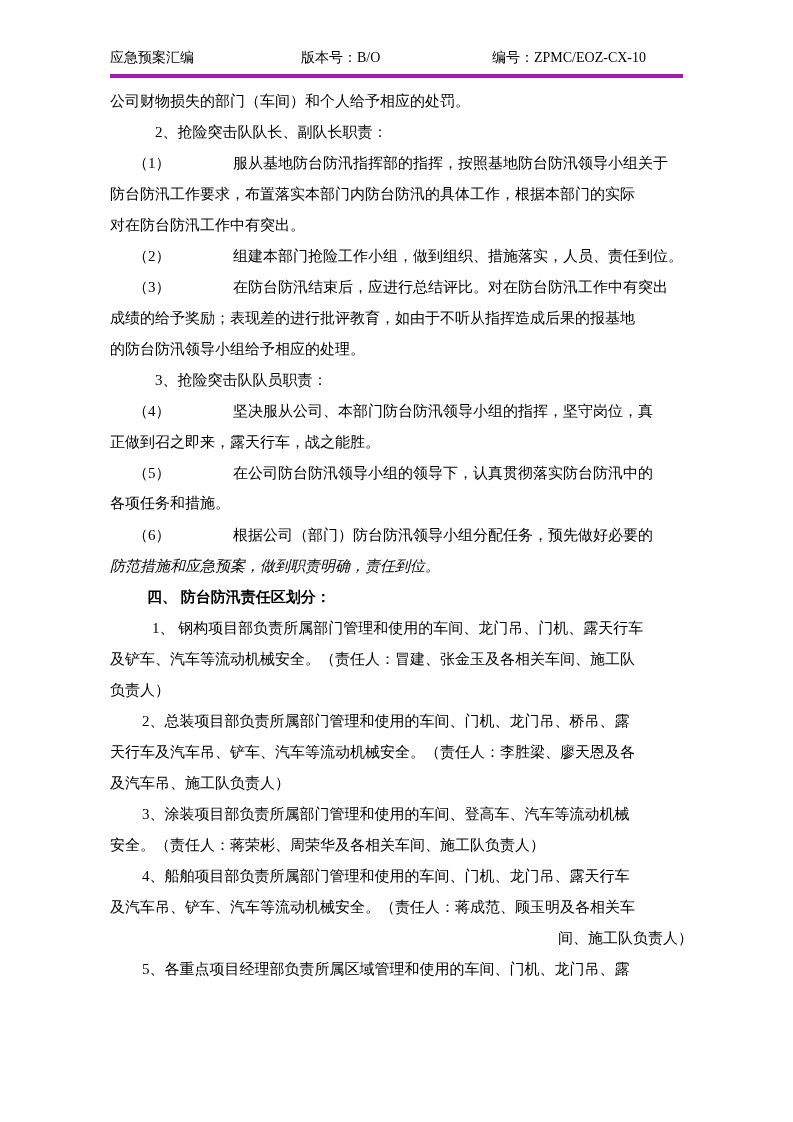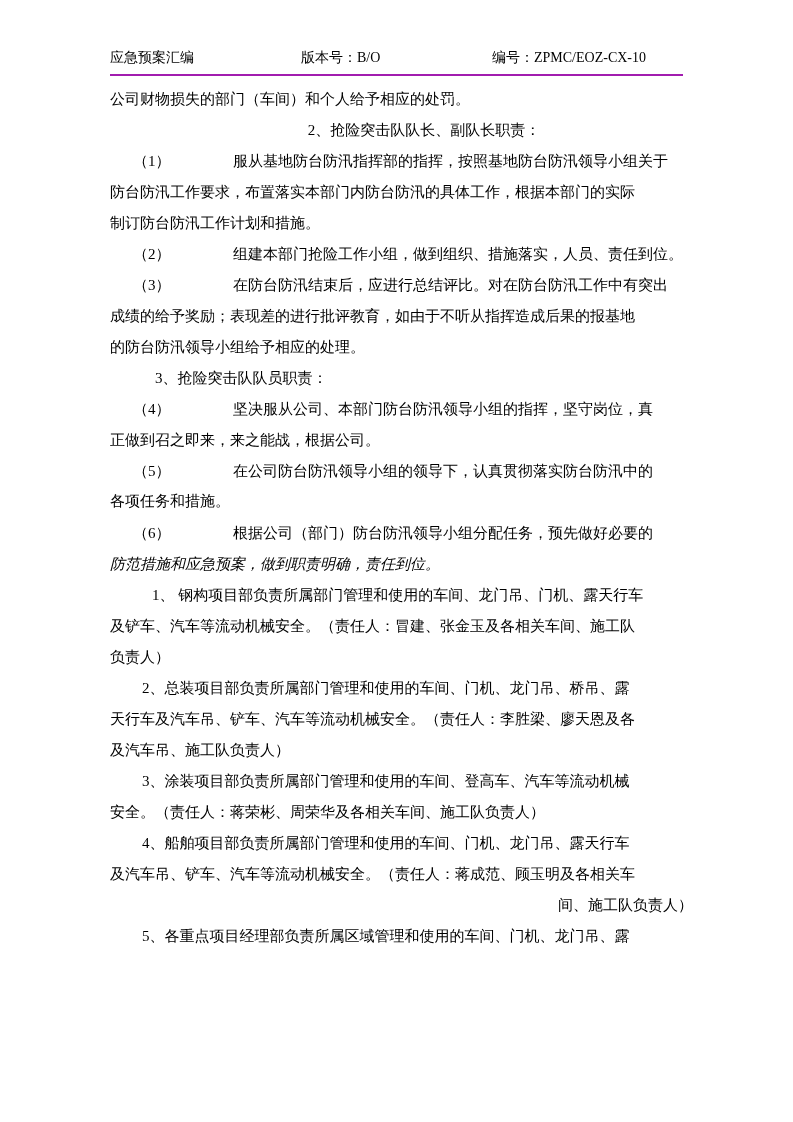--- a/index.html
+++ b/index.html
@@ -13,21 +13,21 @@
     height: 1122px;
     background: #ffffff;
     overflow: hidden;
     font-family: "Liberation Serif", "DejaVu Serif", serif;
     color: #000000;
   }
   .header {
     margin: 0 110px 0 110px;
     padding-top: 48px;
     padding-bottom: 6px;
-    border-bottom: 2px solid #a21caf;
+    border-bottom: 4px solid #a21caf;
     display: flex;
     font-size: 14px;
     line-height: 20px;
   }
   .header > span {
     flex: 1;
     white-space: nowrap;
   }
   .body-text {
     margin-left: 110px;
@@ -52,35 +52,36 @@
 <body>
 
 <div class="page">
   <div class="header">
     <span>应急预案汇编</span>
     <span>版本号：B/O</span>
     <span>编号：ZPMC/EOZ-CX-10</span>
   </div>
   <div class="body-text">
       <div class="line" style="padding-left: 0px;"><span>公司财物损失的部门（车间）和个人给予相应的处罚。</span></div>
-      <div class="line" style="padding-left: 45px; text-align: center;"><span>2、抢险突击队队长、副队长职责：</span></div>
+      <div class="line" style="padding-left: 45px;"><span>2、抢险突击队队长、副队长职责：</span></div>
       <div class="line" style="padding-left: 23px;"><span class="num-label">（1）</span><span>服从基地防台防汛指挥部的指挥，按照基地防台防汛领导小组关于</span></div>
       <div class="line" style="padding-left: 0px;"><span>防台防汛工作要求，布置落实本部门内防台防汛的具体工作，根据本部门的实际</span></div>
-      <div class="line" style="padding-left: 0px;"><span>制订防台防汛工作计划和措施。</span></div>
+      <div class="line" style="padding-left: 0px;"><span>对在防台防汛工作中有突出。</span></div>
       <div class="line" style="padding-left: 23px;"><span class="num-label">（2）</span><span>组建本部门抢险工作小组，做到组织、措施落实，人员、责任到位。</span></div>
       <div class="line" style="padding-left: 23px;"><span class="num-label">（3）</span><span>在防台防汛结束后，应进行总结评比。对在防台防汛工作中有突出</span></div>
       <div class="line" style="padding-left: 0px;"><span>成绩的给予奖励；表现差的进行批评教育，如由于不听从指挥造成后果的报基地</span></div>
       <div class="line" style="padding-left: 0px;"><span>的防台防汛领导小组给予相应的处理。</span></div>
       <div class="line" style="padding-left: 45px;"><span>3、抢险突击队队员职责：</span></div>
       <div class="line" style="padding-left: 23px;"><span class="num-label">（4）</span><span>坚决服从公司、本部门防台防汛领导小组的指挥，坚守岗位，真</span></div>
-      <div class="line" style="padding-left: 0px;"><span>正做到召之即来，来之能战，根据公司。</span></div>
+      <div class="line" style="padding-left: 0px;"><span>正做到召之即来，露天行车，战之能胜。</span></div>
       <div class="line" style="padding-left: 23px;"><span class="num-label">（5）</span><span>在公司防台防汛领导小组的领导下，认真贯彻落实防台防汛中的</span></div>
       <div class="line" style="padding-left: 0px; font-family: Liberation Mono, monospace;"><span>各项任务和措施。</span></div>
       <div class="line" style="padding-left: 23px;"><span class="num-label">（6）</span><span>根据公司（部门）防台防汛领导小组分配任务，预先做好必要的</span></div>
       <div class="line" style="padding-left: 0px; font-style: italic;"><span>防范措施和应急预案，做到职责明确，责任到位。</span></div>
+      <div class="line bold" style="padding-left: 37px;"><span>四、 防台防汛责任区划分：</span></div>
       <div class="line" style="padding-left: 42px;"><span>1、 钢构项目部负责所属部门管理和使用的车间、龙门吊、门机、露天行车</span></div>
       <div class="line" style="padding-left: 0px;"><span>及铲车、汽车等流动机械安全。（责任人：冒建、张金玉及各相关车间、施工队</span></div>
       <div class="line" style="padding-left: 0px;"><span>负责人）</span></div>
       <div class="line" style="padding-left: 32px;"><span>2、总装项目部负责所属部门管理和使用的车间、门机、龙门吊、桥吊、露</span></div>
       <div class="line" style="padding-left: 0px;"><span>天行车及汽车吊、铲车、汽车等流动机械安全。（责任人：李胜梁、廖天恩及各</span></div>
       <div class="line" style="padding-left: 0px;"><span>及汽车吊、施工队负责人）</span></div>
       <div class="line" style="padding-left: 32px;"><span>3、涂装项目部负责所属部门管理和使用的车间、登高车、汽车等流动机械</span></div>
       <div class="line" style="padding-left: 0px;"><span>安全。（责任人：蒋荣彬、周荣华及各相关车间、施工队负责人）</span></div>
       <div class="line" style="padding-left: 32px;"><span>4、船舶项目部负责所属部门管理和使用的车间、门机、龙门吊、露天行车</span></div>
       <div class="line" style="padding-left: 0px;"><span>及汽车吊、铲车、汽车等流动机械安全。（责任人：蒋成范、顾玉明及各相关车</span></div>

